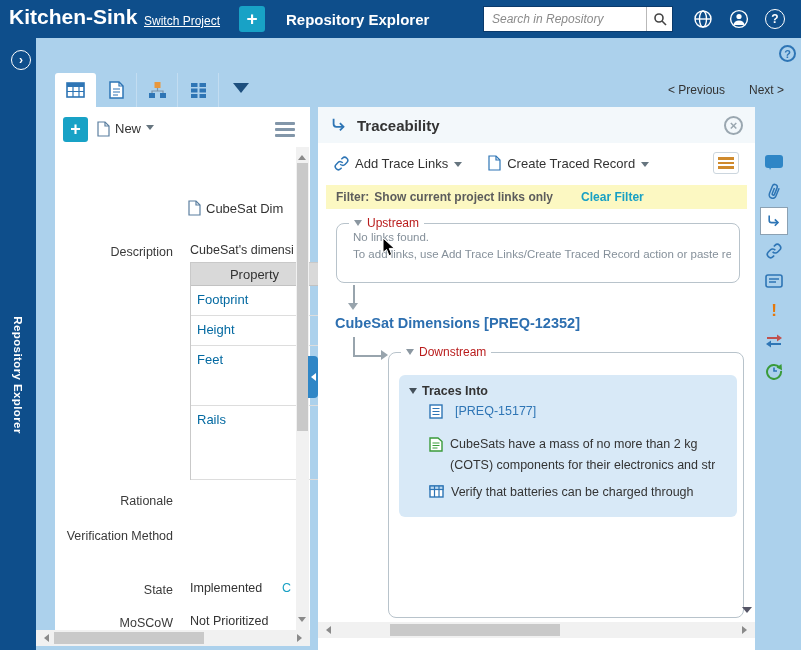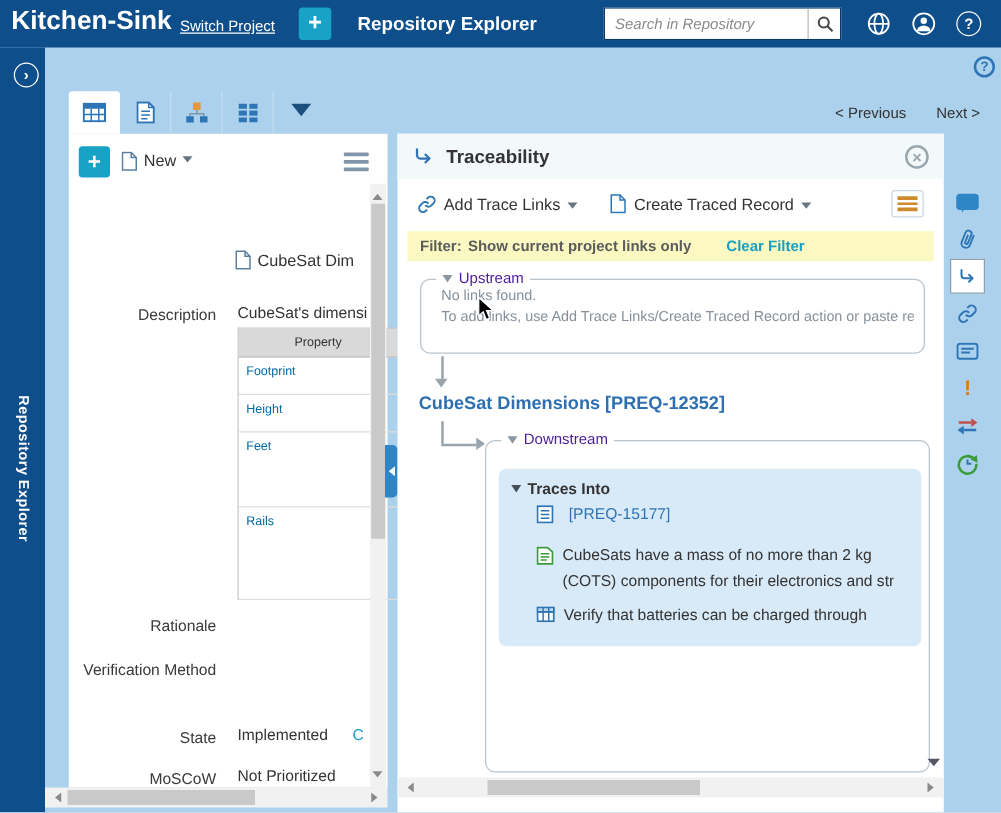--- a/index.html
+++ b/index.html
@@ -38,21 +38,21 @@
   
   .left-panel{position:absolute;left:55px;top:107px;width:255px;height:523px;background:#fff}
   .lp-plus{position:absolute;left:8px;top:10px;width:25px;height:25px;background:#18a2c6;border:none;border-radius:3px;color:#fff;font-size:18px;font-weight:bold;cursor:pointer;font-family:inherit}
   .lp-new{position:absolute;left:42px;top:14px;display:flex;gap:5px;cursor:pointer;font-size:13px;color:#333}
   .lp-menu{position:absolute;left:220px;top:15px;width:20px;height:15px;cursor:pointer;display:flex;flex-direction:column;justify-content:space-between}
   .lp-menu span{height:3px;background:#8296a9;border-radius:1px}
   .lp-title{position:absolute;left:133px;top:93px;width:107px;display:flex;align-items:center;gap:5px;font-size:13px;color:#333;overflow:hidden;white-space:nowrap}
   .f-label{position:absolute;left:0;width:118px;text-align:right;font-size:12.5px;color:#3a3a3a;line-height:18px}
   .f-value{position:absolute;left:135px;width:105px;font-size:12.5px;color:#333;white-space:nowrap;overflow:hidden}
   .state-link{position:absolute;left:227px;top:474px;font-size:12.5px;color:#18a0c4;cursor:pointer}
-  .prop-table{position:absolute;left:135px;top:155px;width:128px;overflow:hidden;border-left:1px solid #c9c9c9;border-top:1px solid #c9c9c9;font-size:10px}
+  .prop-table{position:absolute;left:135px;top:155px;width:128px;overflow:hidden;border-left:1px solid #c9c9c9;border-top:1px solid #c9c9c9;font-size:13px}
   .pt-h{height:23px;background:#d9d9d9;border-bottom:1px solid #c2c2c2;text-align:center;line-height:23px;color:#333}
   .pt-r{border-bottom:1px solid #ddd;font-weight:normal;color:#0369a1;padding:6px 6px 0}
   .pt-r0,.pt-r1{height:30px}.pt-r2{height:60px}.pt-r3{height:74px}
 
   
   .lp-vscroll{position:absolute;left:241px;top:40px;width:13px;height:483px;background:#f1f1f1}
   .vthumb{position:absolute;left:1px;top:16px;width:11px;height:268px;background:#c9c9c9;cursor:pointer}
   .tri-up{width:0;height:0;border:4px solid transparent;border-bottom:5px solid #8a8a8a;position:absolute;left:2px;top:4px;cursor:pointer}
   .tri-dn{width:0;height:0;border:4px solid transparent;border-top:5px solid #8a8a8a;position:absolute;left:2px;bottom:4px;cursor:pointer}
   .hscroll{position:absolute;height:16px;background:#f1f1f1}
@@ -73,21 +73,21 @@
   .tool-group + .tool-group{margin-left:26px}
   .caret-down{width:0;height:0;border:4px solid transparent;border-top:5px solid #66757f;margin-top:4px}
   .tp-menu{margin-left:auto;width:26px;height:22px;border:1px solid #ccd6de;border-radius:3px;display:flex;flex-direction:column;justify-content:center;gap:2px;align-items:center;cursor:pointer;background:#fff}
   .tp-menu span{width:16px;height:2.5px;background:#cf8a2d}
   .tp-filter{position:absolute;left:8px;top:78px;width:421px;height:24px;background:#fcf8c2;display:flex;align-items:center;padding:0 10px;font-size:12px;color:#5c5c5c;font-weight:bold;white-space:nowrap}
   .tp-filter .f-lab{margin-right:5px}
   .tp-filter .clear{color:#18a0c4;margin-left:28px;cursor:pointer}
 
   .up-box{position:absolute;left:18px;top:116px;width:404px;height:60px;border:1px solid #b8c3cb;border-radius:8px}
   .ds-box{position:absolute;left:70px;top:245px;width:356px;height:266px;border:1px solid #b8c3cb;border-radius:8px}
-  .box-legend{position:absolute;left:12px;top:-9px;background:#fff;padding:0 5px;display:flex;align-items:flex-start;gap:5px;font-size:12px;color:#4c1d95;cursor:pointer;white-space:nowrap}
+  .box-legend{position:absolute;left:12px;top:-9px;background:#fff;padding:0 5px;display:flex;align-items:center;gap:5px;font-size:12px;color:#b91c1c;cursor:pointer;white-space:nowrap}
   .tri-sm{width:0;height:0;border:4.5px solid transparent;border-top:6px solid #8b97a1;margin-top:5px}
   .tri-sm.dark{border-top-color:#44505a}
   .up-empty1{position:absolute;left:16px;top:7px;font-size:11.5px;color:#85909a;white-space:nowrap}
   .up-empty2{position:absolute;left:16px;top:24px;font-size:11.5px;color:#85909a;white-space:nowrap;overflow:hidden;width:378px}
 
   .conn-v{position:absolute;border-left:2px solid #98a4ad}
   .conn-h{position:absolute;border-top:2px solid #98a4ad}
   .arr-dn{position:absolute;width:0;height:0;border:5px solid transparent;border-top:7px solid #98a4ad}
   .arr-rt{position:absolute;width:0;height:0;border:5px solid transparent;border-left:7px solid #98a4ad}
   .trace-record-title{position:absolute;left:17px;top:208px;font-size:14.5px;font-weight:bold;color:#2d6fb0;cursor:pointer;white-space:nowrap}

